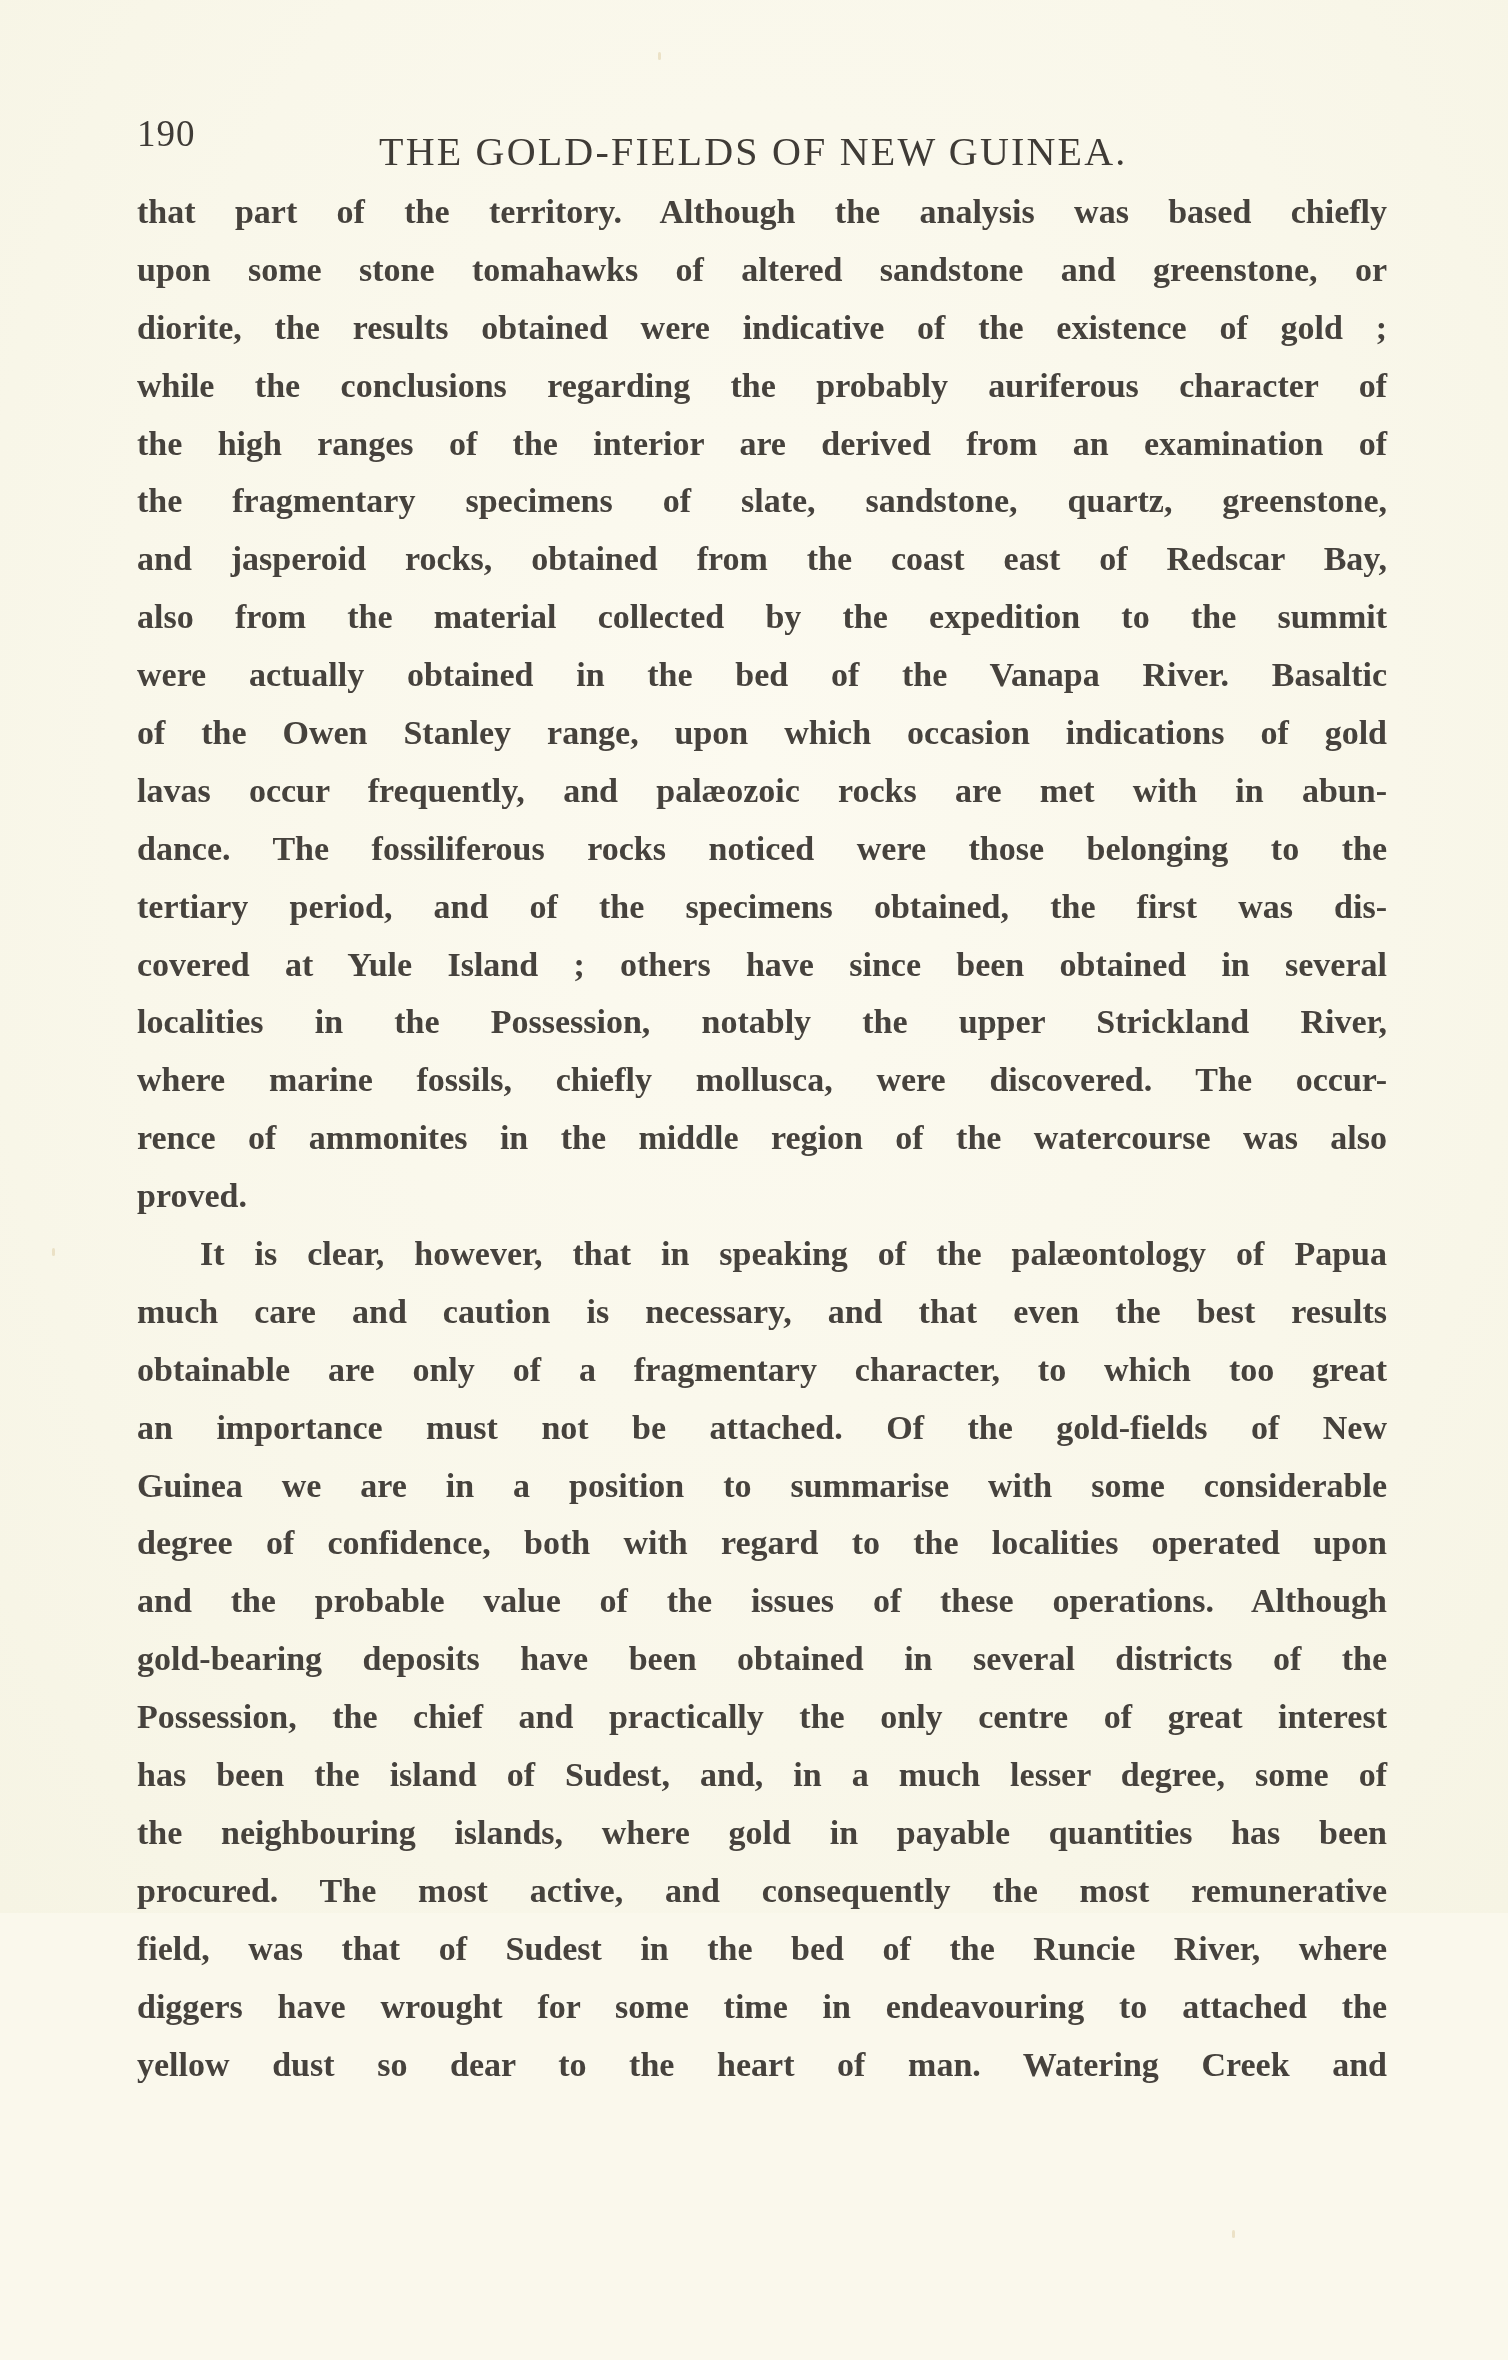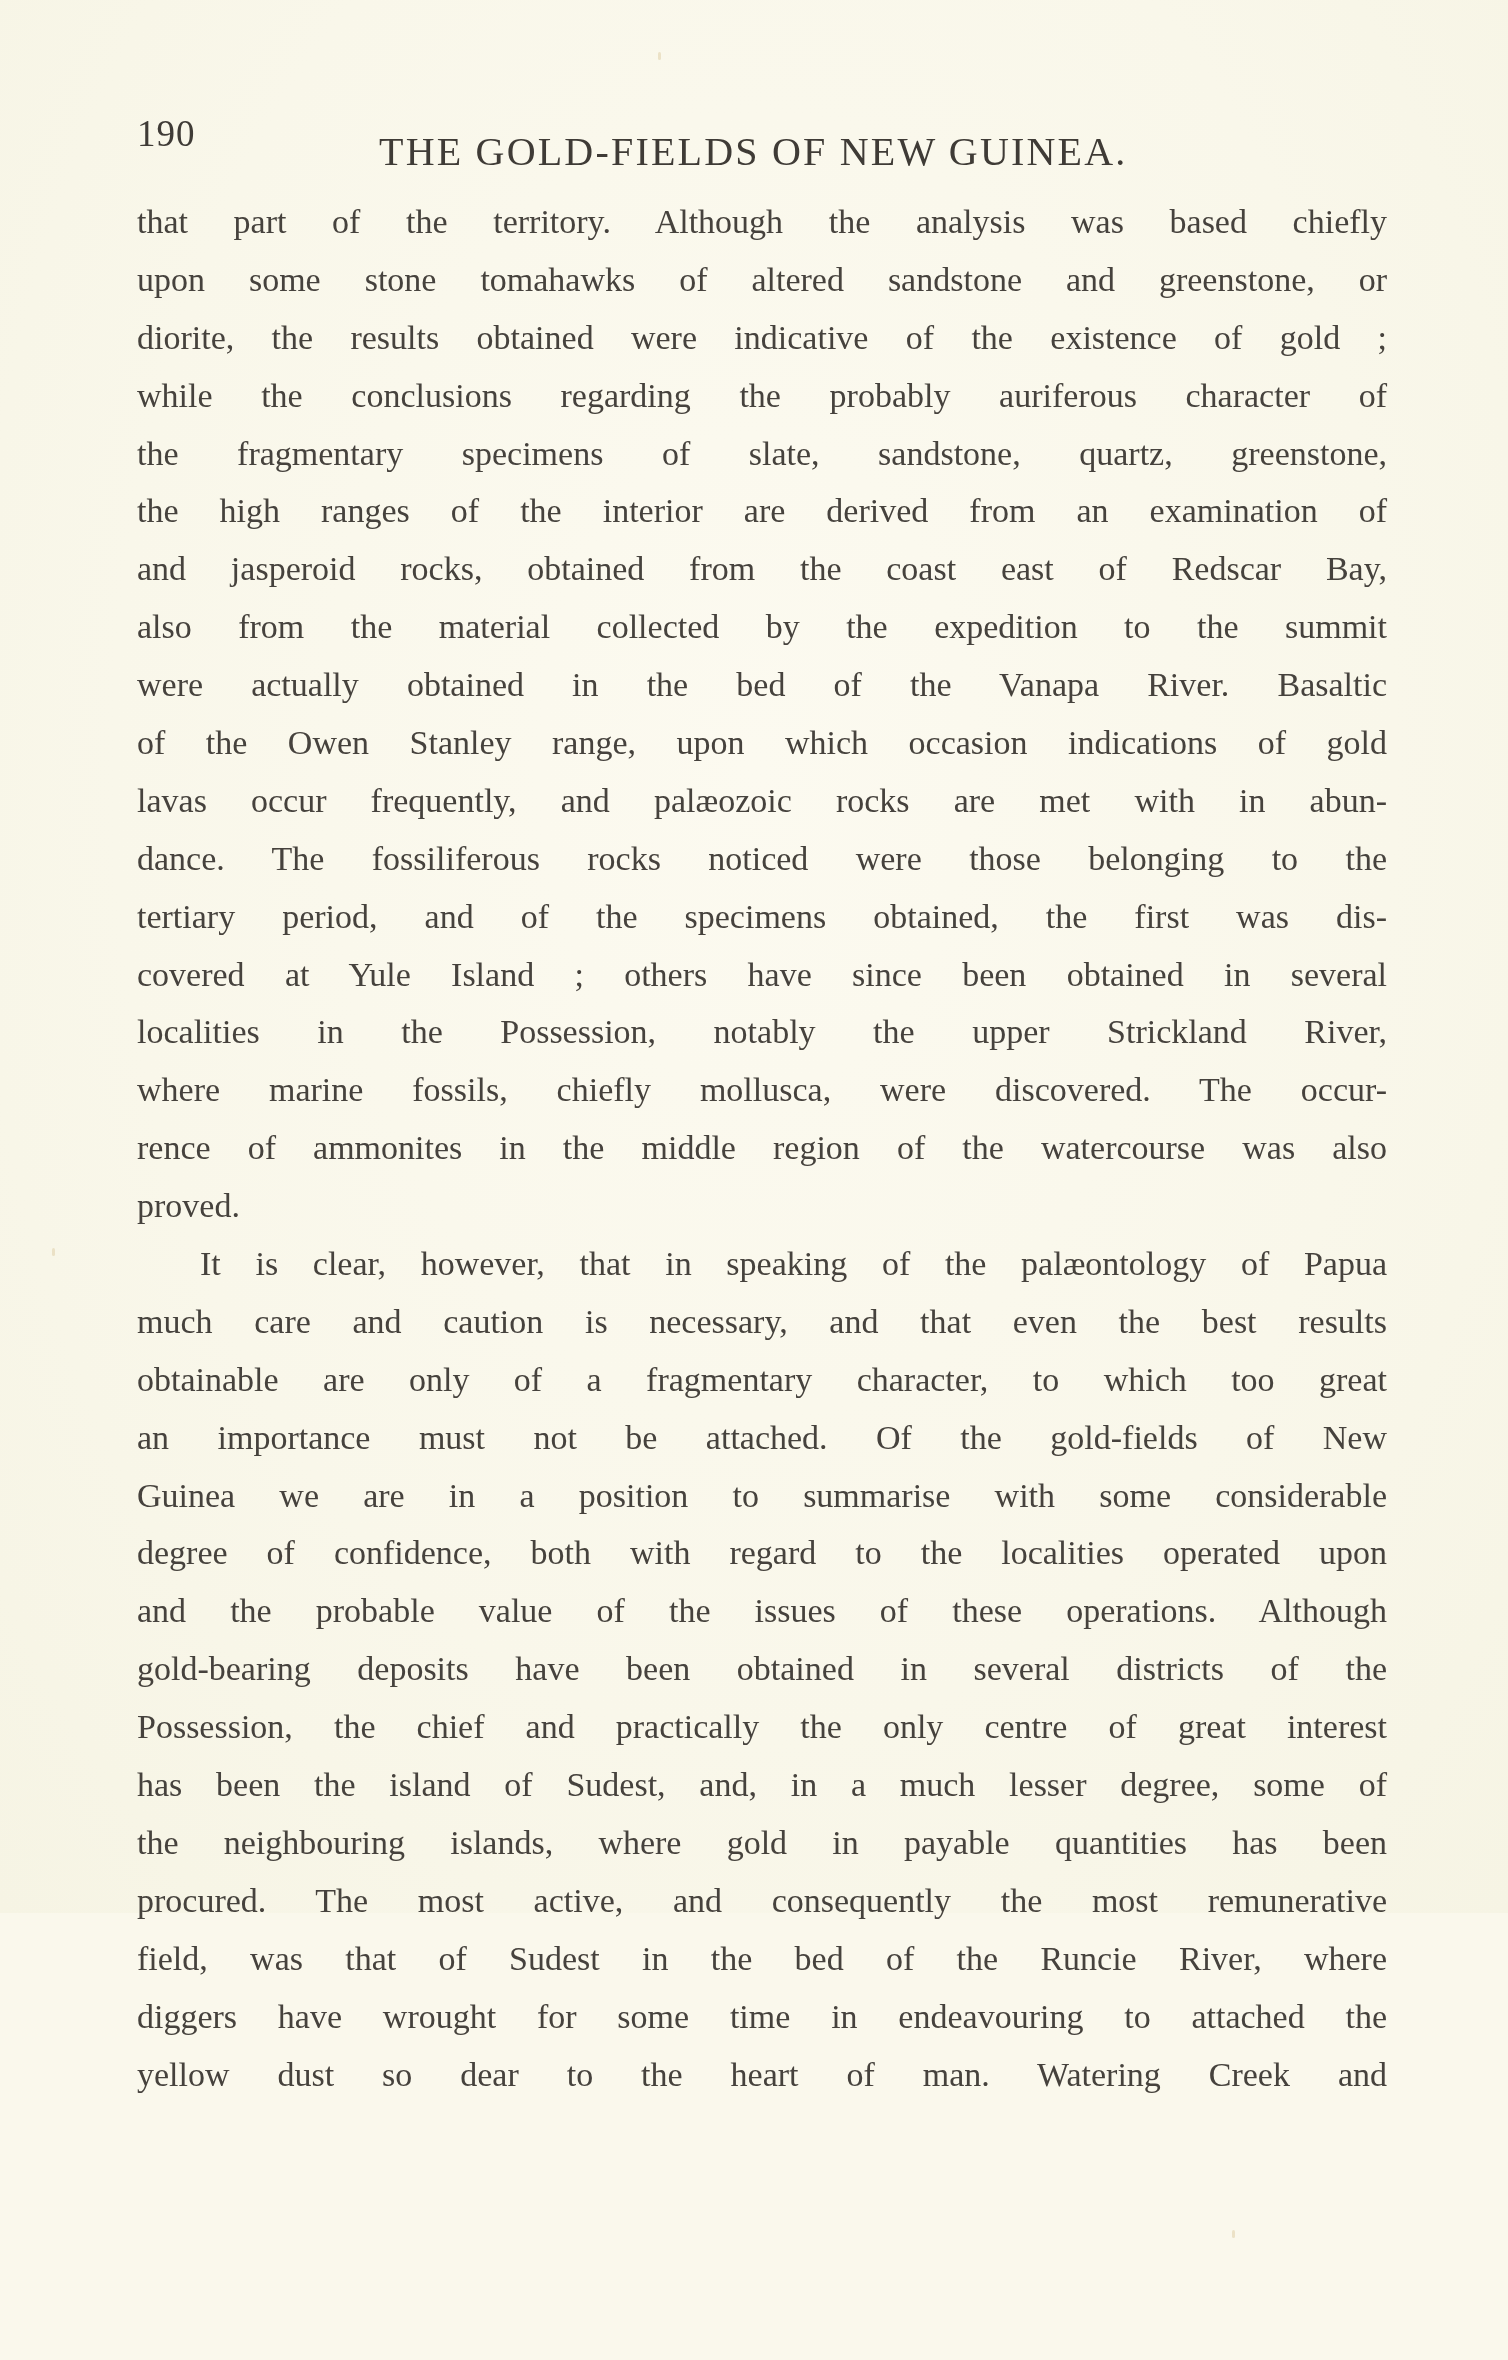--- a/index.html
+++ b/index.html
@@ -41,22 +41,23 @@
     left: 242px;
     top: 16px;
     font-size: 40px;
     letter-spacing: 2.2px;
     color: #3f3b36;
     white-space: nowrap;
   }
   .body-text {
     position: absolute;
     left: 137px;
-    top: 193px;
+    top: 183px;
     width: 1250px;
+    font-weight: bold;
   }
   .line {
     display: block;
     height: 57.9px;
     line-height: 57.9px;
     font-size: 34px;
     white-space: nowrap;
     text-align: justify;
     text-align-last: justify;
     color: #46423d;
@@ -85,22 +86,22 @@
     <span class="page-number">190</span>
     <span class="running-title">THE GOLD-FIELDS OF NEW GUINEA.</span>
   </div>
 
   <div class="body-text">
     <div>
       <span class="line">that part of the territory.  Although the analysis was based chiefly</span>
       <span class="line">upon some stone tomahawks of altered sandstone and greenstone, or</span>
       <span class="line">diorite, the results obtained were indicative of the existence of gold ;</span>
       <span class="line">while the conclusions regarding the probably auriferous character of</span>
+      <span class="line">the high ranges of the interior are derived from an examination of</span>
       <span class="line">the fragmentary specimens of slate, sandstone, quartz, greenstone,</span>
-      <span class="line">the high ranges of the interior are derived from an examination of</span>
       <span class="line">and jasperoid rocks, obtained from the coast east of Redscar Bay,</span>
       <span class="line">also from the material collected by the expedition to the summit</span>
       <span class="line">were actually obtained in the bed of the Vanapa River.  Basaltic</span>
       <span class="line">of the Owen Stanley range, upon which occasion indications of gold</span>
       <span class="line">lavas occur frequently, and palæozoic rocks are met with in abun-</span>
       <span class="line">dance.  The fossiliferous rocks noticed were those belonging to the</span>
       <span class="line">tertiary period, and of the specimens obtained, the first was dis-</span>
       <span class="line">covered at Yule Island ; others have since been obtained in several</span>
       <span class="line">localities in the Possession, notably the upper Strickland River,</span>
       <span class="line">where marine fossils, chiefly mollusca, were discovered.  The occur-</span>

